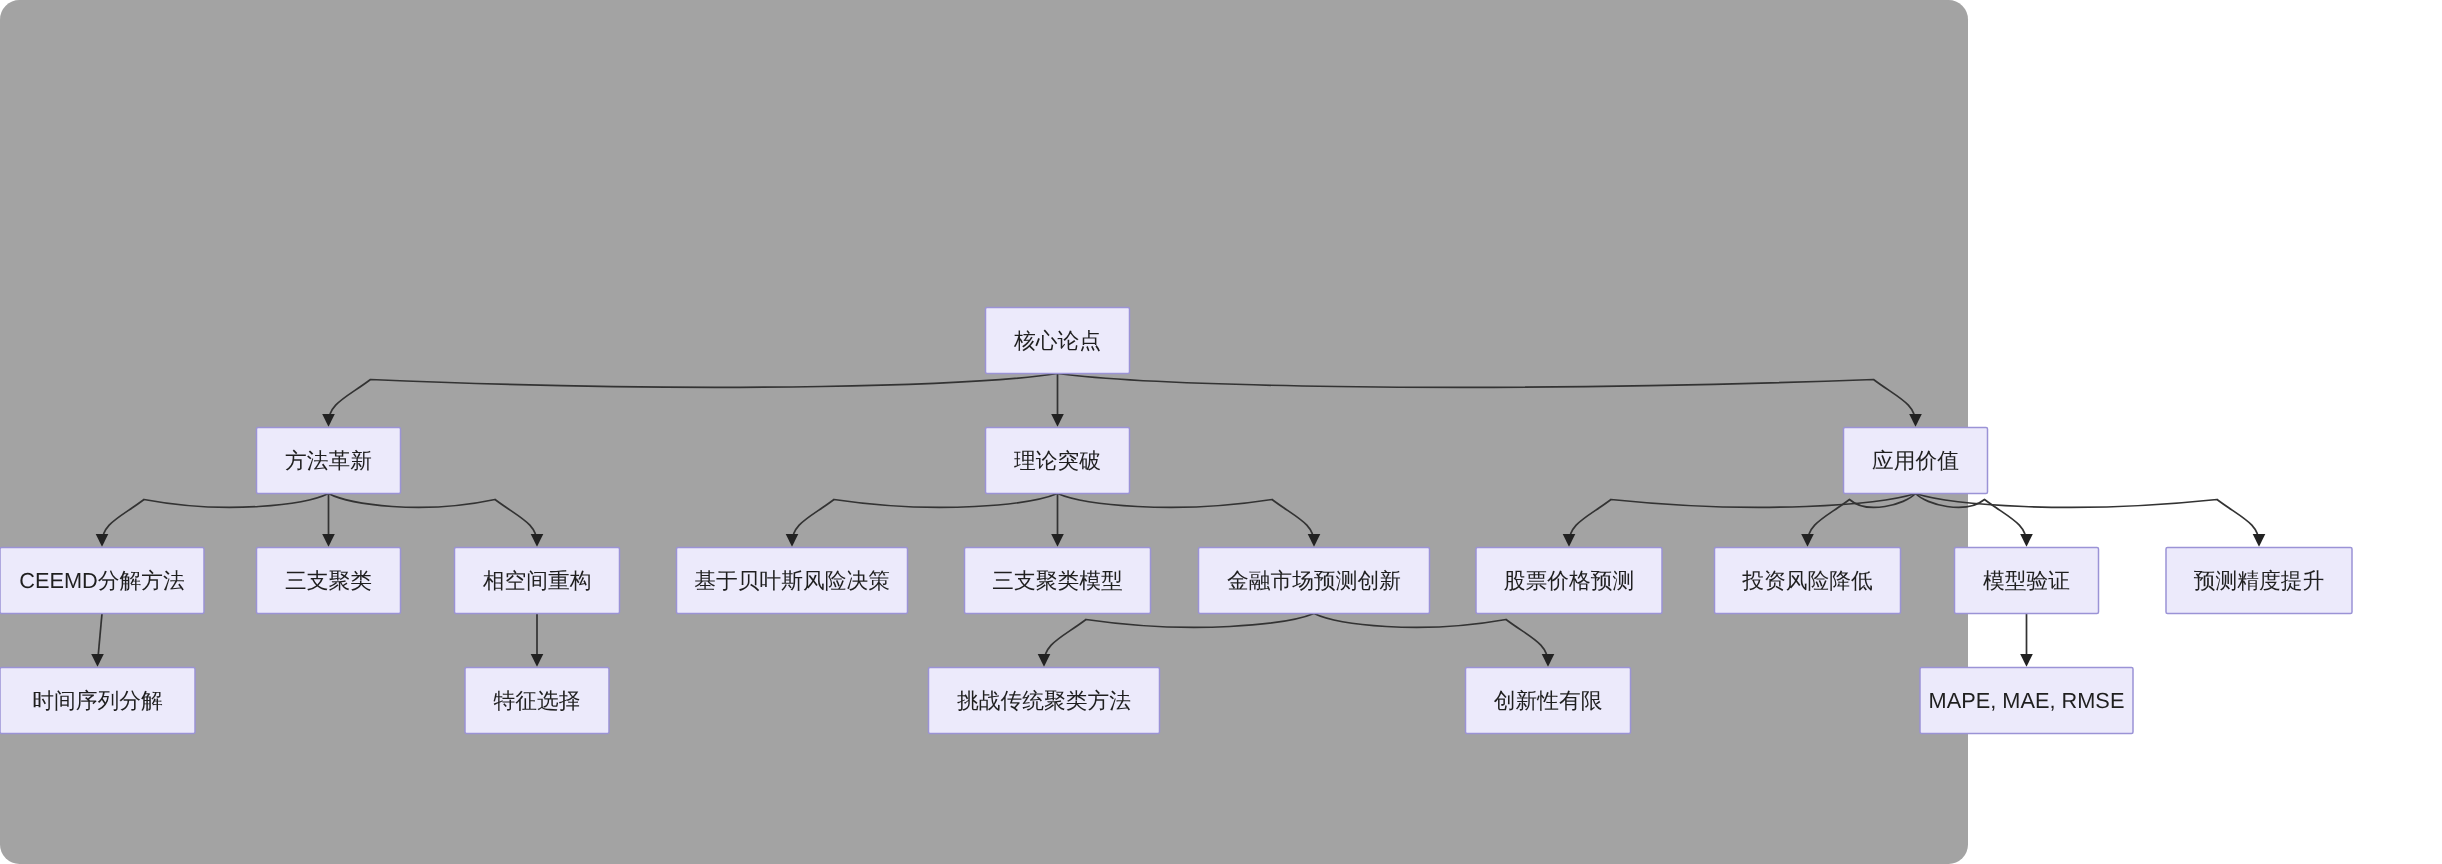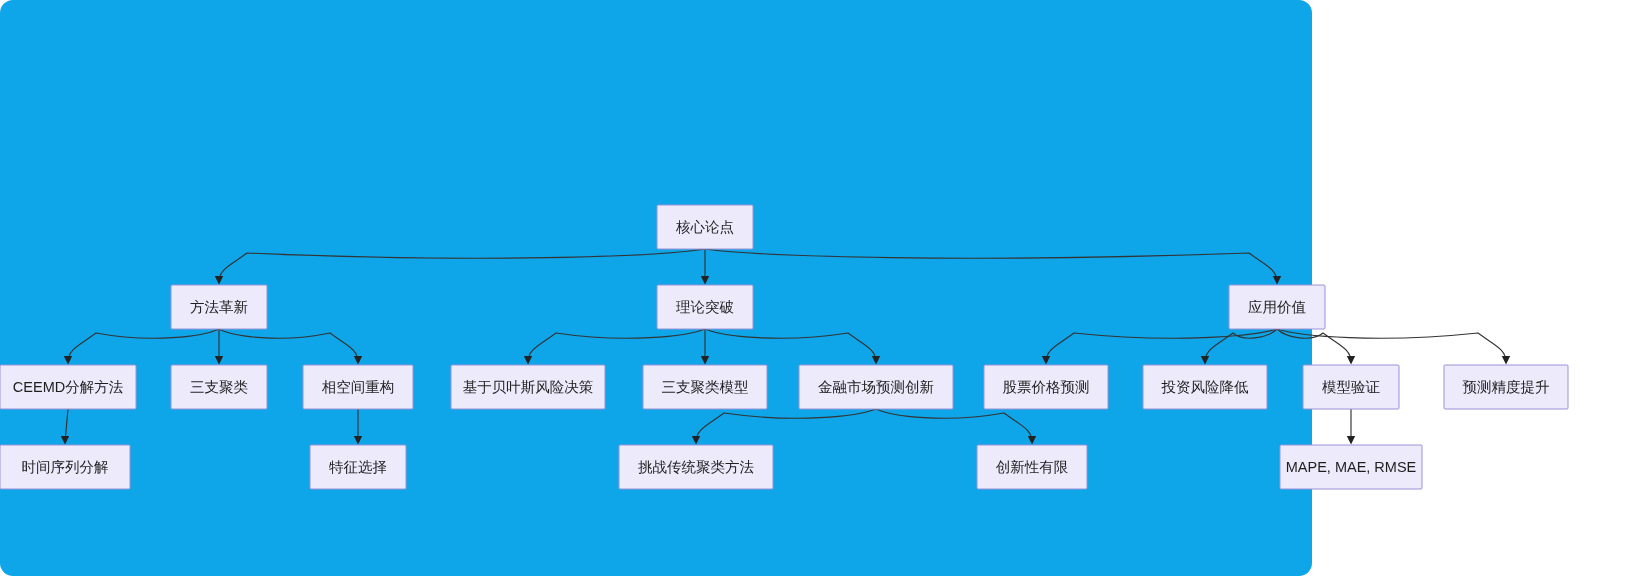--- a/index.html
+++ b/index.html
@@ -10,21 +10,21 @@
   body {
     width: 1628px;
     height: 576px;
     font-family: "Liberation Sans", "DejaVu Sans", sans-serif;
     overflow: hidden;
   }
   #diagram-root {
     position: relative;
     width: 1312px;
     height: 576px;
-    background: #0ea5e9;
+    background: #a3a3a3;
     border-radius: 13px;
   }
   #mindmap-svg {
     position: absolute;
     top: 0;
     left: 0;
     width: 1628px;
     height: 576px;
     display: block;
   }

